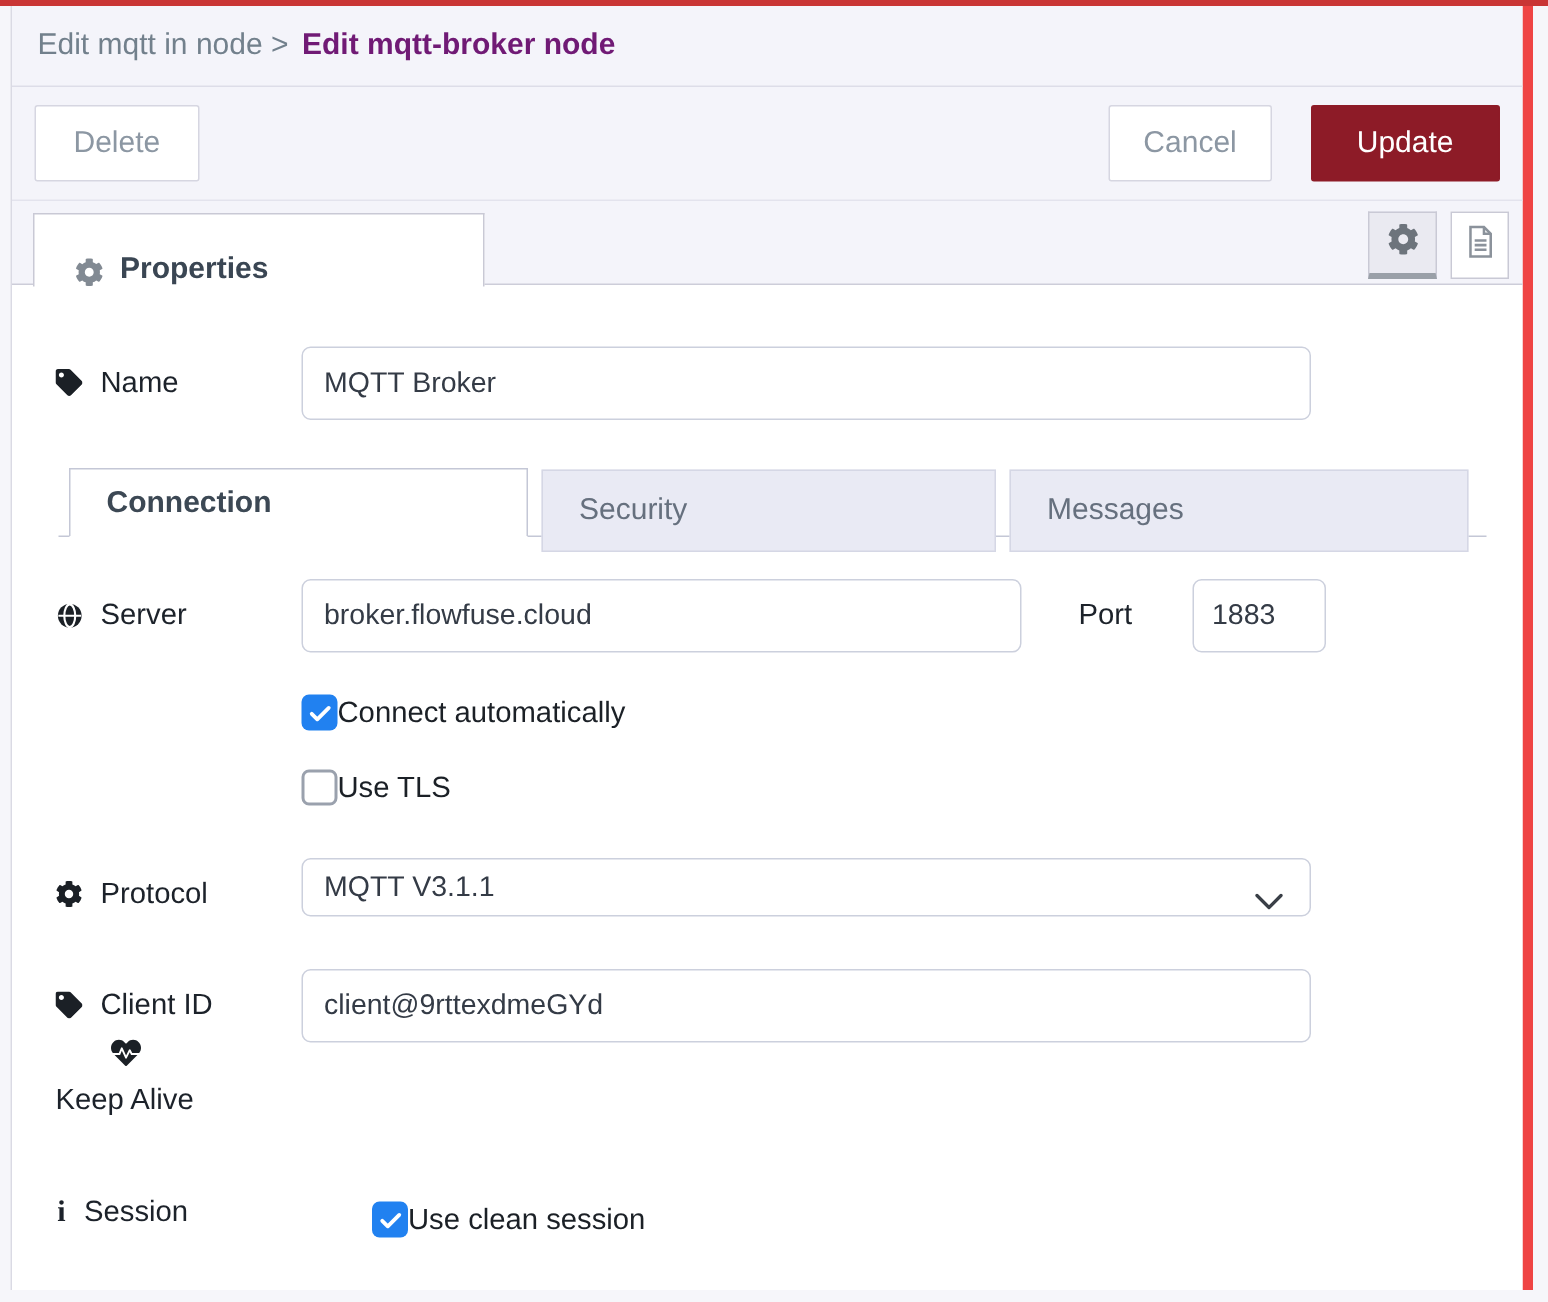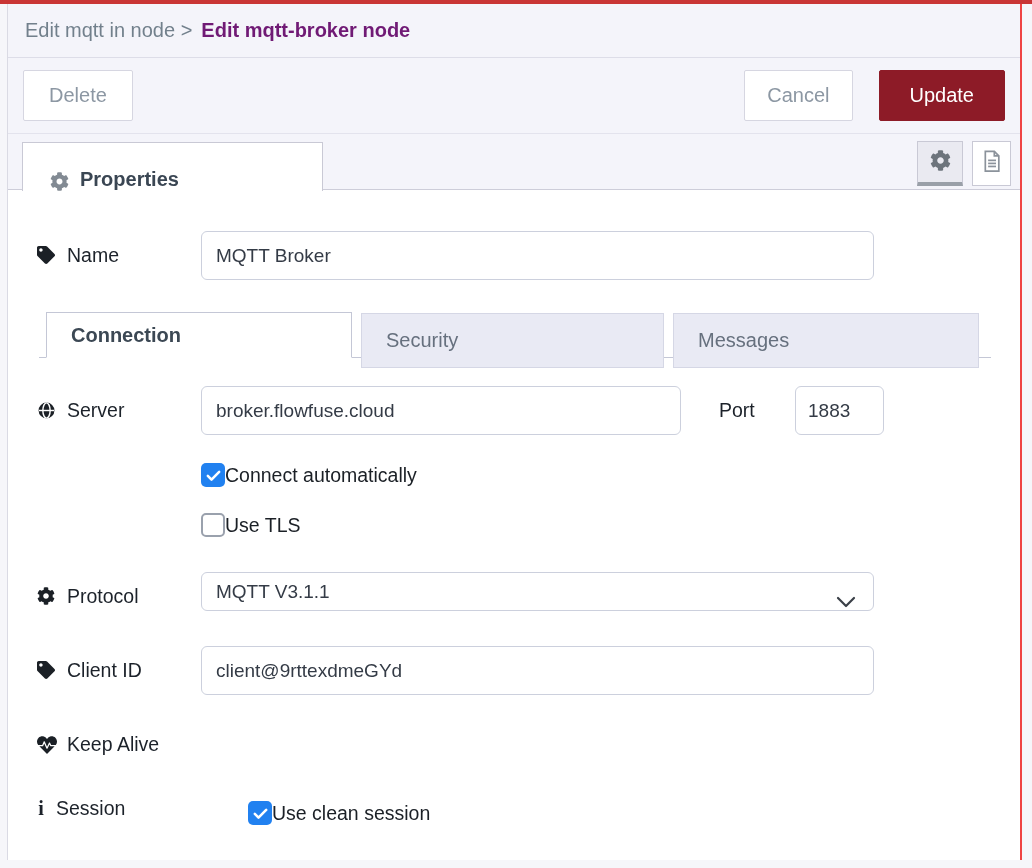--- a/index.html
+++ b/index.html
@@ -7,21 +7,21 @@
   body {
     font-family:"Liberation Sans", sans-serif;
     background:#f6f6fa;
     position:relative;
     overflow:hidden;
   }
   .topbar { position:absolute; top:0; left:0; width:1032px; height:4px; background:#c93535; z-index:20; }
   .editor {
     position:absolute; top:4px; left:7px; width:1015px; height:856px;
     background:#ffffff;
-    border-left:1px solid #dadae4; border-right:2px solid #ef4444;
+    border-left:1px solid #dadae4; border-right:7px solid #ef4444;
     display:flex; flex-direction:column;
   }
   
   .breadcrumb-bar {
     height:54px; background:#f4f4fa; border-bottom:1px solid #dddde8;
     display:flex; align-items:center; padding-left:17px;
     font-size:20px; color:#72808c; flex:none;
   }
   .breadcrumb-title { font-weight:bold; color:#701a75; margin-left:9px; }
   
@@ -218,21 +218,21 @@
     <div class="row-label" style="top:456px;">
       <span class="icon18">
         <svg viewBox="0 0 512 512" width="18" height="18">
             <path fill="#1b2026" d="M0 252.118V48C0 21.49 21.49 0 48 0h204.118a48 48 0 0 1 33.941 14.059l211.882 211.882c18.745 18.745 18.745 49.137 0 67.882L293.823 497.941c-18.745 18.745-49.137 18.745-67.882 0L14.059 286.059A48 48 0 0 1 0 252.118zM112 64c-26.51 0-48 21.49-48 48s21.49 48 48 48 48-21.49 48-48-21.49-48-48-48z"></path>
           </svg>
       </span>
       <span>Client ID</span>
     </div>
     <input class="txt-input" style="top: 456px; left: 193px; width: 673px;" value="client@9rttexdmeGYd">
 
-    <div class="row-label" style="top:530px;">
+    <div class="row-label" style="top:502px;flex-direction:column;">
       <span class="icon18">
         <svg viewBox="0 0 512 512" width="20" height="20">
             <path fill="#1b2026" d="M320.2 243.8l-49.7 99.4c-6 12.1-23.4 11.7-28.9-.6l-56.9-126.3-30 71.7H60.6l182.5 186.5c7.1 7.3 18.6 7.3 25.7 0L451.4 288H342.3l-22.1-44.2zM473.7 73.9l-2.4-2.5c-51.5-52.6-135.8-52.6-187.4 0L256 100l-27.9-28.5c-51.5-52.7-135.9-52.7-187.4 0l-2.4 2.4C-10.4 123.7-12.5 203 31 256h102.4l35.9-86.2c5.4-12.9 23.6-13.2 29.4-.4l58.2 129.3 49-97.9c5.9-11.8 22.7-11.8 28.6 0l27.6 55.2H481c43.5-53 41.4-132.3-7.3-182.1z"></path>
           </svg>
       </span>
       <span>Keep Alive</span>
     </div>
 
     <div class="row-label" style="top:594px; height:49px;">
       <span class="info-i">i</span>

